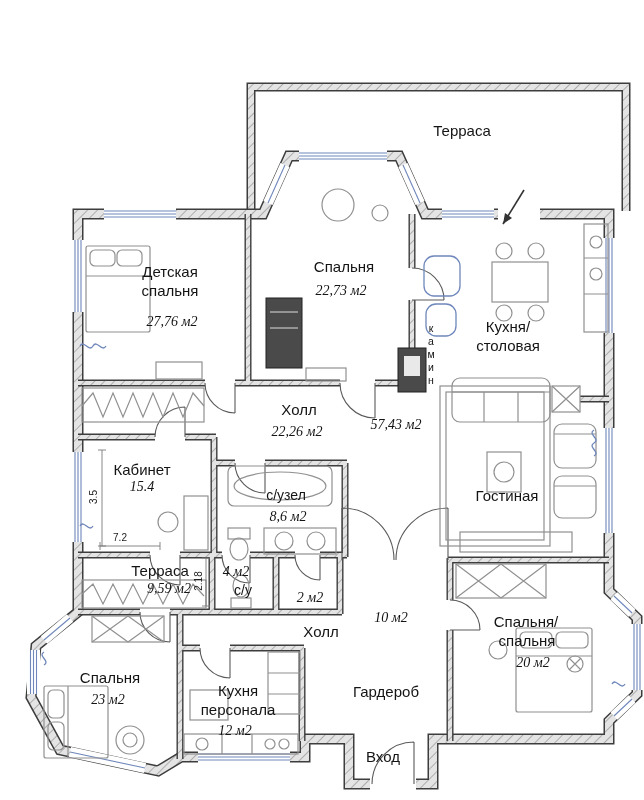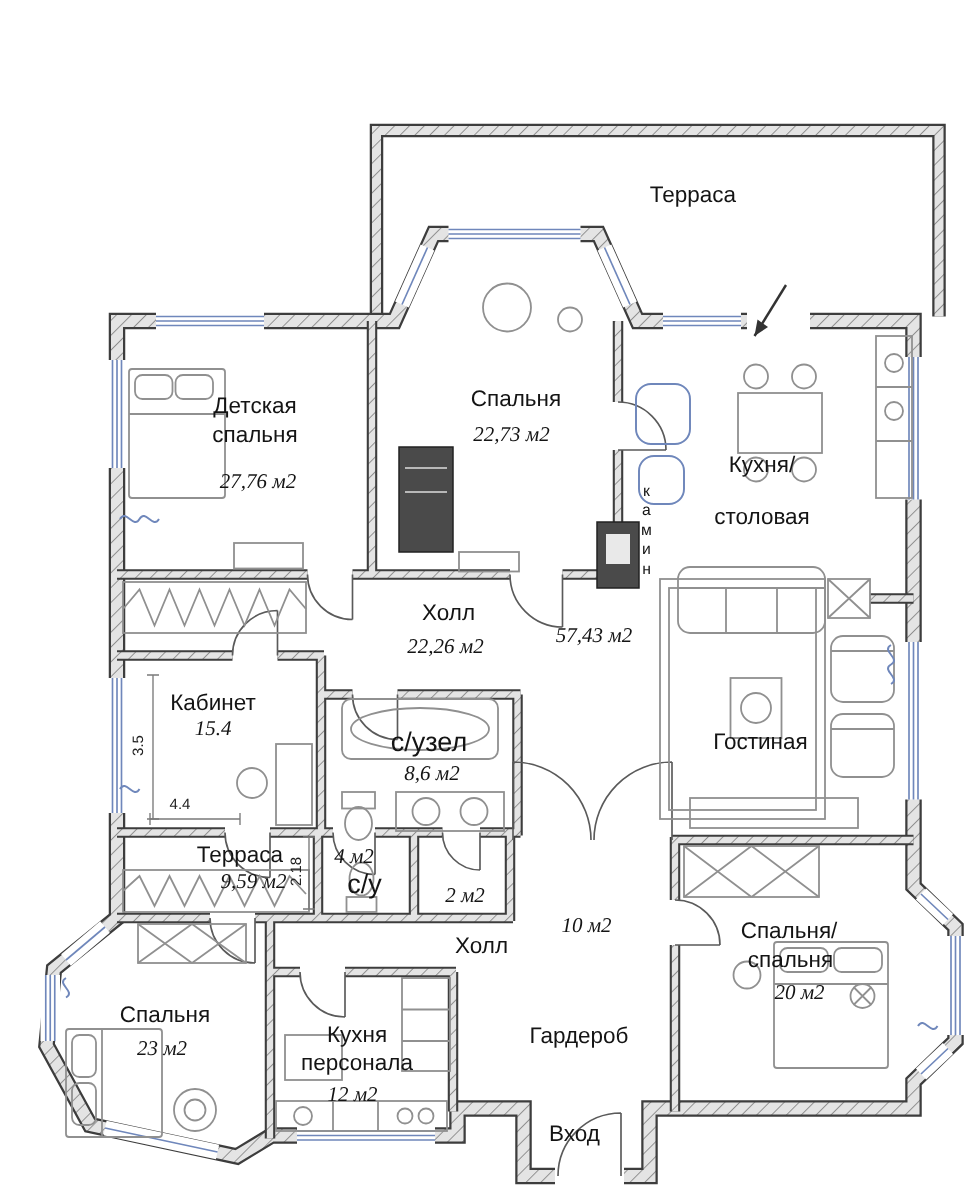--- a/index.html
+++ b/index.html
@@ -19,21 +19,21 @@
   .dark-furn{fill:#4a4a4a;stroke:#222;stroke-width:1;}
   .dark-inner{fill:#e9e9e9;stroke:none;}
   .accent{stroke:var(--accent-blue,#6f87bb);fill:none;stroke-width:1.3;}
   .dim-line{stroke:#7a7a7a;stroke-width:0.9;fill:none;}
   .arrow{stroke:#333;stroke-width:1.6;fill:none;}
   .arrow-head{fill:#333;stroke:none;}
   
   .lbl{position:absolute;transform:translate(-50%,-50%);white-space:nowrap;
        font-size:15px;color:var(--text,#141414);}
   .area{font-family:"Liberation Serif",serif;font-style:italic;font-size:14px;}
-  .small{font-size:18px;}
+  .small{font-size:14px;}
   .vert{writing-mode:vertical-rl;text-orientation:upright;font-size:10.5px;letter-spacing:1px;}
   .rot{transform:translate(-50%,-50%) rotate(-90deg);}
   .dim{font-size:10px;color:#222;}
 </style>
 </head>
 <body>
 
 <div class="stage">
 
 <svg width="644" height="800" viewBox="0 0 644 800">
@@ -279,21 +279,21 @@
 
 <div class="lbl" style="left:462px;top:130px">Терраса</div>
 
 <div class="lbl" style="left:170px;top:271px">Детская</div>
 <div class="lbl" style="left:170px;top:290px">спальня</div>
 <div class="lbl area" style="left:172px;top:322px">27,76 м2</div>
 
 <div class="lbl" style="left:344px;top:266px">Спальня</div>
 <div class="lbl area" style="left:341px;top:291px">22,73 м2</div>
 
-<div class="lbl" style="left:508px;top:310px">Кухня/</div>
+<div class="lbl" style="left:508px;top:326px">Кухня/</div>
 <div class="lbl" style="left:508px;top:345px">столовая</div>
 
 <div class="lbl" style="left:299px;top:409px">Холл</div>
 <div class="lbl area" style="left:297px;top:432px">22,26 м2</div>
 
 <div class="lbl area" style="left:396px;top:425px">57,43 м2</div>
 
 <div class="lbl vert" style="left:431px;top:354px">камин</div>
 
 <div class="lbl" style="left:142px;top:469px">Кабинет</div>
@@ -324,16 +324,16 @@
 
 <div class="lbl" style="left:238px;top:690px">Кухня</div>
 <div class="lbl" style="left:238px;top:709px">персонала</div>
 <div class="lbl area" style="left:235px;top:731px">12 м2</div>
 
 <div class="lbl" style="left:386px;top:691px">Гардероб</div>
 
 <div class="lbl" style="left:383px;top:756px">Вход</div>
 
 <div class="lbl dim rot" style="left:93px;top:497px">3.5</div>
-<div class="lbl dim" style="left:120px;top:537px">4.4</div>
+<div class="lbl dim" style="left:120px;top:537px">7.2</div>
 <div class="lbl dim rot" style="left:198px;top:581px">2.18</div>
 
 </div>
 
 </body></html>

